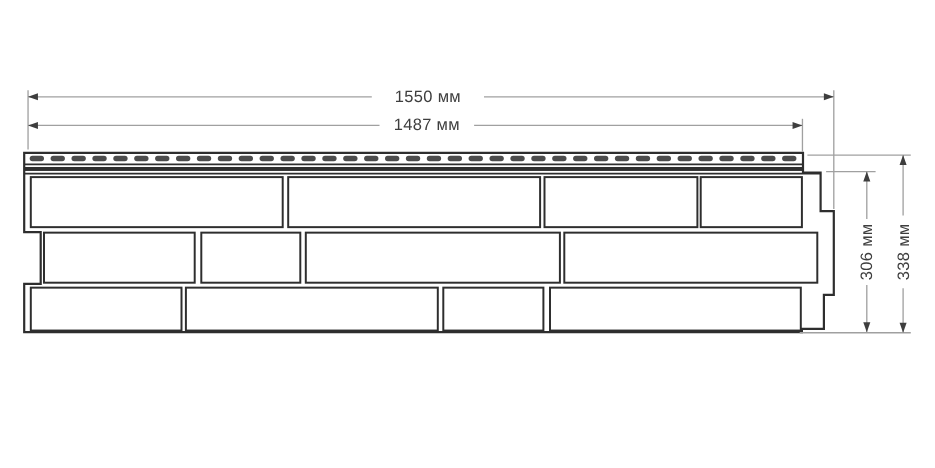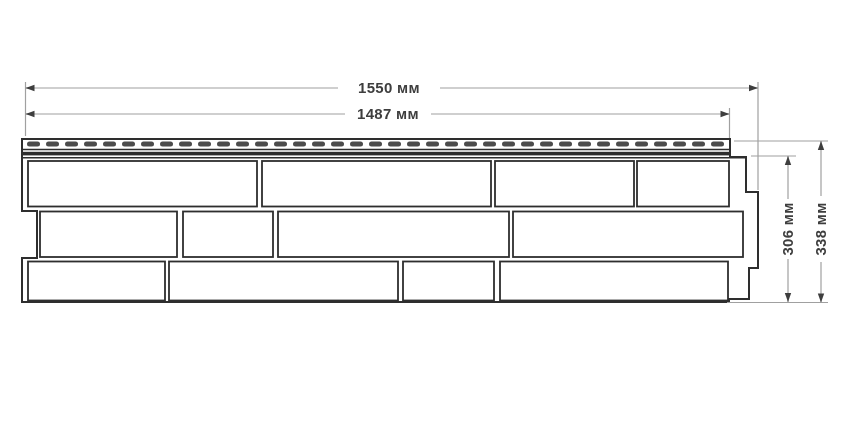--- a/index.html
+++ b/index.html
@@ -5,21 +5,21 @@
   :root{
     --outline:#2e2e2e;
     --brick-fill:#ffffff;
     --slot-fill:#4c4c4c;
     --dim-line:#a0a0a0;
     --dim-text:#3e3e3e;
     --bg:#ffffff;
   }
   html,body{margin:0;padding:0;}
   body{background:var(--bg);font-family:"Liberation Sans",sans-serif;}
-  .canvas{position:relative;width:850px;height:304px;background:var(--bg);overflow:hidden;font-weight:bold;}
+  .canvas{position:relative;width:850px;height:304px;background:var(--bg);overflow:hidden;}
   svg{display:block;}
   svg text{font-family:"Liberation Sans",sans-serif;font-size:15px;fill:var(--dim-text);letter-spacing:.3px;}
   .outline{fill:#ffffff;stroke:var(--outline);stroke-width:2;stroke-linejoin:miter;}
   .panel-line{stroke:var(--outline);stroke-width:1.6;fill:none;}
   .band{fill:var(--outline);stroke:none;}
   .brick{fill:var(--brick-fill);stroke:var(--outline);stroke-width:1.8;}
   .slot{fill:var(--slot-fill);stroke:none;}
   .dim{stroke:var(--dim-line);stroke-width:1.2;fill:none;}
   .arrowhead{fill:var(--dim-text);}
 </style>

